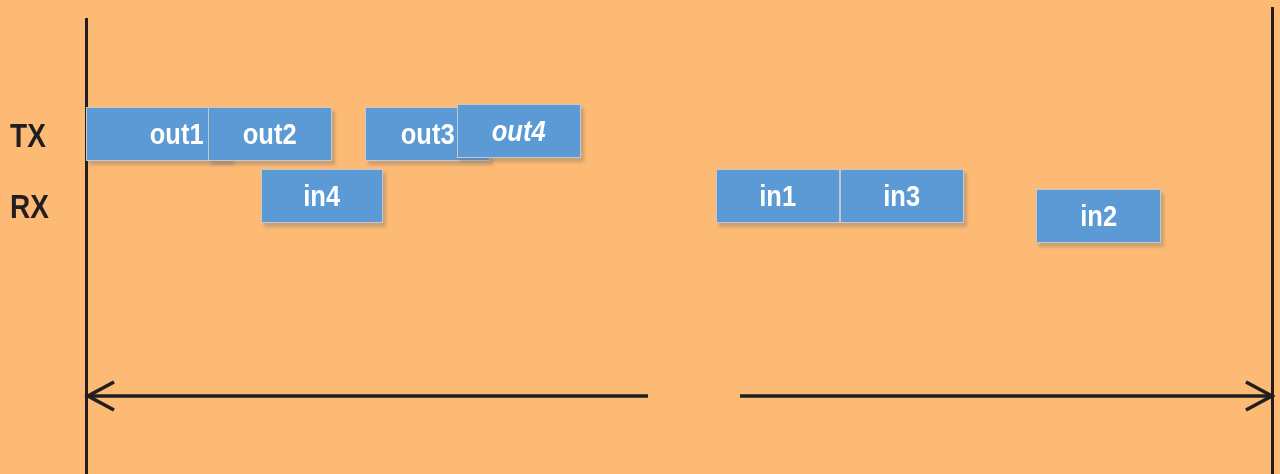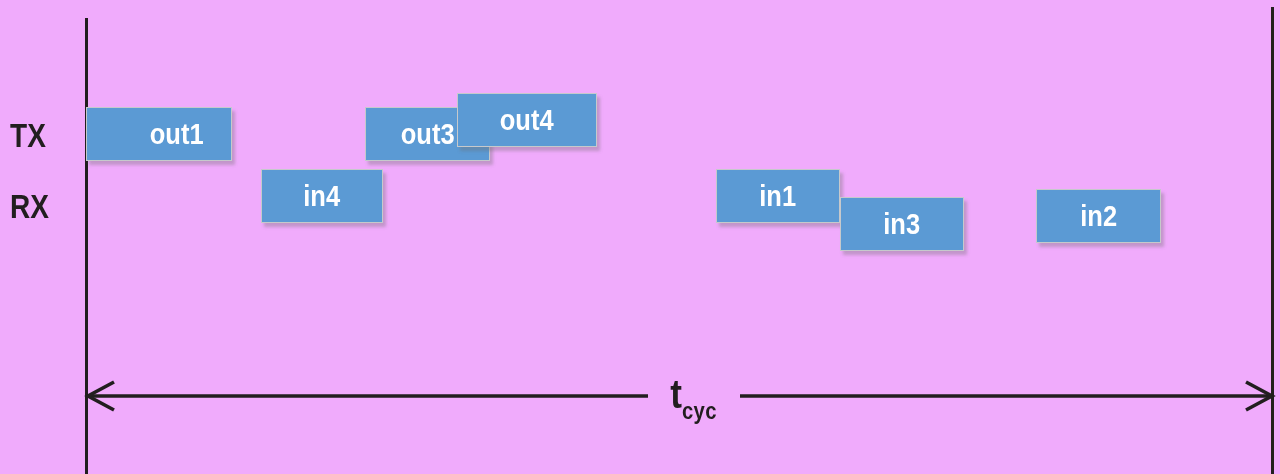--- a/index.html
+++ b/index.html
@@ -1,19 +1,19 @@
 <!DOCTYPE html>
 <html><head>
 <meta charset="utf-8">
 <style>
   html,body{margin:0;padding:0;background:#ffffff;}
   .stage{
     position:relative;
     width:1280px;height:474px;
-    background:#f0abfc;
+    background:#fdba74;
     overflow:hidden;
     font-family:"Liberation Sans", sans-serif;
   }
   .axis-line{
     position:absolute;
     width:3px;
     background:var(--line,#221e1f);
   }
   .axis-line.left{left:85px;top:18px;height:456px;}
   .axis-line.right{left:1271px;top:7px;height:467px;}
@@ -95,43 +95,43 @@
 
   <div class="axis-line left"></div>
   <div class="axis-line right"></div>
 
   <div class="row-label tx">TX</div>
   <div class="row-label rx">RX</div>
 
   <div class="block" style="left: 86px; top: 107px; width: 146px; height: 54px; padding-left: 35px;">
       <span>out1</span>
     </div>
+  <div class="block" style="left: 208px; top: 107px; width: 124px; height: 54px;">
+      <span>out2</span>
+    </div>
   <div class="block" style="left: 332px; top: 107px; width: 125px; height: 54px; margin-left: 33px;">
       <span>out3</span>
     </div>
-  <div class="block" style="left: 457px; top: 93px; width: 140px; height: 54px;">
+  <div class="block" style="left: 457px; top: 104px; width: 124px; height: 54px; font-style: italic;">
       <span>out4</span>
     </div>
   <div class="block" style="left: 261px; top: 169px; width: 122px; height: 54px;">
       <span>in4</span>
     </div>
   <div class="block" style="left: 716px; top: 169px; width: 124px; height: 54px; text-align: center;">
       <span>in1</span>
     </div>
-  <div class="block" style="left: 840px; top: 169px; width: 124px; height: 54px; margin-top: 28px;">
+  <div class="block" style="left: 840px; top: 169px; width: 124px; height: 54px;">
       <span>in3</span>
     </div>
   <div class="block" style="left: 1036px; top: 169px; width: 125px; height: 54px; margin-top: 20px;">
       <span>in2</span>
     </div>
 
   <svg class="cycle-arrow" viewBox="0 0 1192 40" xmlns="http://www.w3.org/2000/svg">
     <line x1="4" y1="20" x2="564" y2="20"></line>
     <line x1="656" y1="20" x2="1188" y2="20"></line>
     <polyline points="30,6 4,20 30,34"></polyline>
     <polyline points="1162,6 1188,20 1162,34"></polyline>
   </svg>
 
-  <div class="cycle-label">
-    <span class="inner"><span class="base">t</span><span class="sub">cyc</span></span>
-  </div>
 
 </div>
 
 </body></html>

